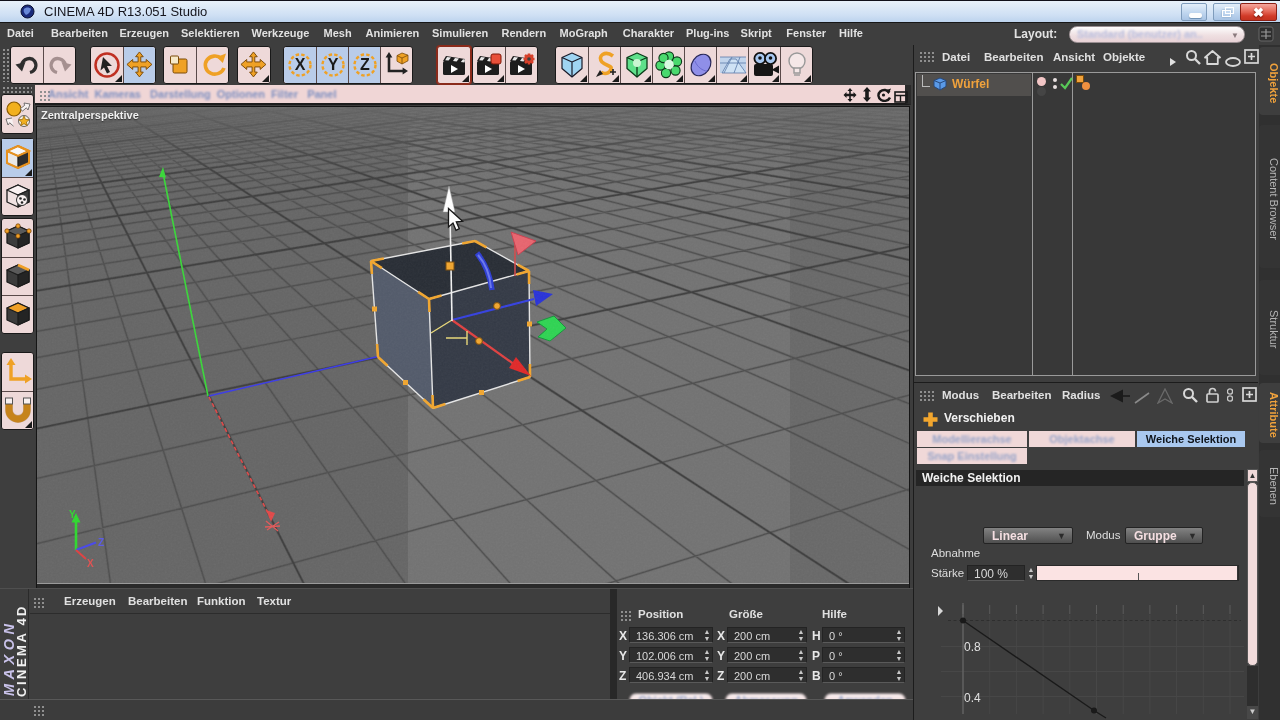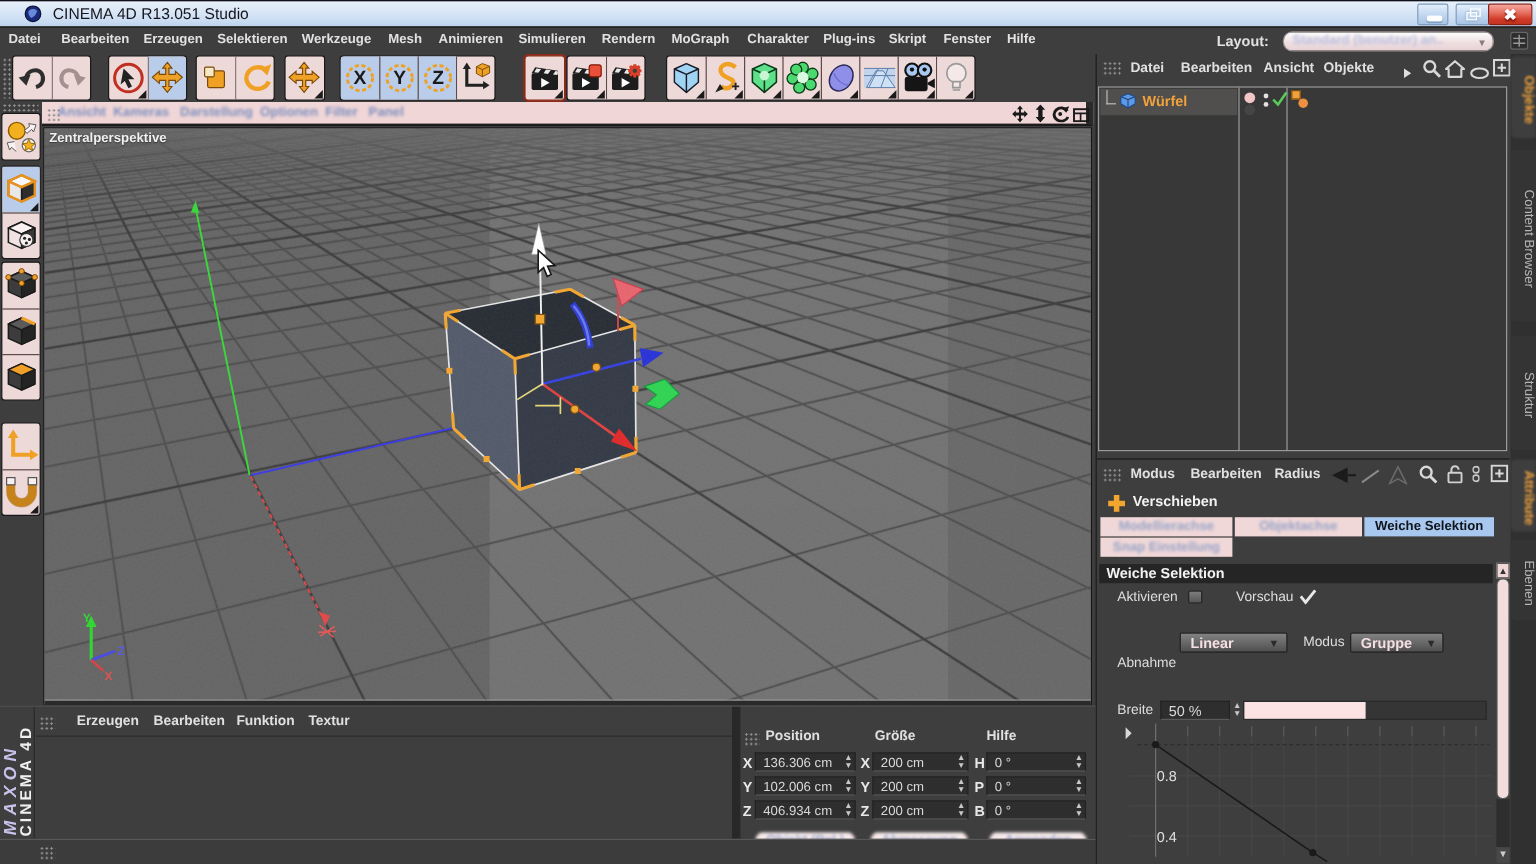--- a/index.html
+++ b/index.html
@@ -546,40 +546,33 @@
       </svg></div>
     <div class="abs" style="left:8px;top:28px"><svg width="17" height="17" viewBox="0 0 17 17">
         <path d="M8.5 1.5v14M1.5 8.5h14" stroke="#f2a62e" stroke-width="4.6"></path>
       </svg></div>
     <div class="abs" style="left:30px;top:28px;font-size:12px;font-weight:bold;color:#f2f2f2">Verschieben</div>
     <div class="atab pink" style="left:3px;top:48px;width:110px;padding-top:2px"><span class="garble" style="color:#98a4c8;font-size:11px">Modellierachse</span></div>
     <div class="atab pink" style="left:115px;top:48px;width:106px;padding-top:2px"><span class="garble" style="color:#98a4c8;font-size:11px">Objektachse</span></div>
     <div class="atab bluet" style="left:223px;top:48px;width:108px;padding-top:2px">Weiche Selektion</div>
     <div class="atab pink" style="left:3px;top:65px;width:110px;padding-top:2px"><span class="garble" style="color:#98a4c8;font-size:11px">Snap Einstellung</span></div>
     <div class="abs" style="left:2px;top:87px;width:328px;height:16px;background:#252525;color:#f2f2f2;font-size:12px;font-weight:bold;padding:1px 0 0 6px">Weiche Selektion</div>
-    <div class="arow" style="left:0;top:107px;width:345px;height:19px">
-      <span class="abs" style="left:17px;top:2px">Aktivieren</span>
-      <span class="cb" style="left:76px;top:2px"></span>
-      <span class="abs" style="left:116px;top:2px">Vorschau</span>
-      <span class="abs" style="left:168px;top:1px"><svg width="16" height="13" viewBox="0 0 16 13">
-          <path d="M2 6l4 5L14 1" fill="none" stroke="#e8e8e8" stroke-width="2.4"></path>
-        </svg></span>
-    </div>
     <div class="arow" style="left:0;top:144px;width:345px;height:19px">
       <span class="abs" style="left:17px;top:20px">Abnahme</span>
       <span class="dd" style="left:69px;top:0px;width:90px;padding:1px 0 0 8px">Linear<span style="position:absolute;right:6px;top:3px;font-size:9px;color:#2a2a2a">▼</span></span>
       <span class="abs" style="left:172px;top:2px">Modus</span>
       <span class="dd" style="left:211px;top:0px;width:78px;padding:1px 0 0 8px">Gruppe<span style="position:absolute;right:5px;top:3px;font-size:9px;color:#2a2a2a">▼</span></span>
     </div>
-    <div class="arow" style="left:0;top:201px;width:345px;height:19px">
-      <span class="abs" style="left:17px;top:2px">Breite</span>
-      <span class="valbox" style="left:53px;top:0px;width:58px">50 %</span>
+    <div class="arow" style="left:0;top:182px;width:345px;height:19px">
+      <span class="abs" style="left:17px;top:2px">Stärke</span>
+      <span class="valbox" style="left:53px;top:0px;width:58px">100 %</span>
       <div class="abs" style="left:113px;top:1px;width:8px;height:14px;color:#c8c8c8;font-size:7px;line-height:7px;text-align:center">▲<br>▼</div>
       <span class="btrack" style="left:122px;top:0px;width:203px"></span>
-      <span class="pbar" style="left:123px;top:1px;width:101px"></span>
+      <span class="pbar" style="left:123px;top:1px;width:200px"></span>
+      <span class="abs" style="left:224px;top:8px;width:1px;height:7px;background:#555"></span>
     </div>
     <svg class="abs" style="left:0;top:0" width="345" height="338" viewBox="0 0 345 338">
       <path d="M49.0 222v9" stroke="#5c5c5c" stroke-width="1"></path>
       <path d="M75.7 222v9" stroke="#5c5c5c" stroke-width="1"></path>
       <path d="M102.4 222v9" stroke="#5c5c5c" stroke-width="1"></path>
       <path d="M129.1 222v9" stroke="#5c5c5c" stroke-width="1"></path>
       <path d="M155.8 222v9" stroke="#5c5c5c" stroke-width="1"></path>
       <path d="M182.5 222v9" stroke="#5c5c5c" stroke-width="1"></path>
       <path d="M209.2 222v9" stroke="#5c5c5c" stroke-width="1"></path>
       <path d="M235.9 222v9" stroke="#5c5c5c" stroke-width="1"></path>

